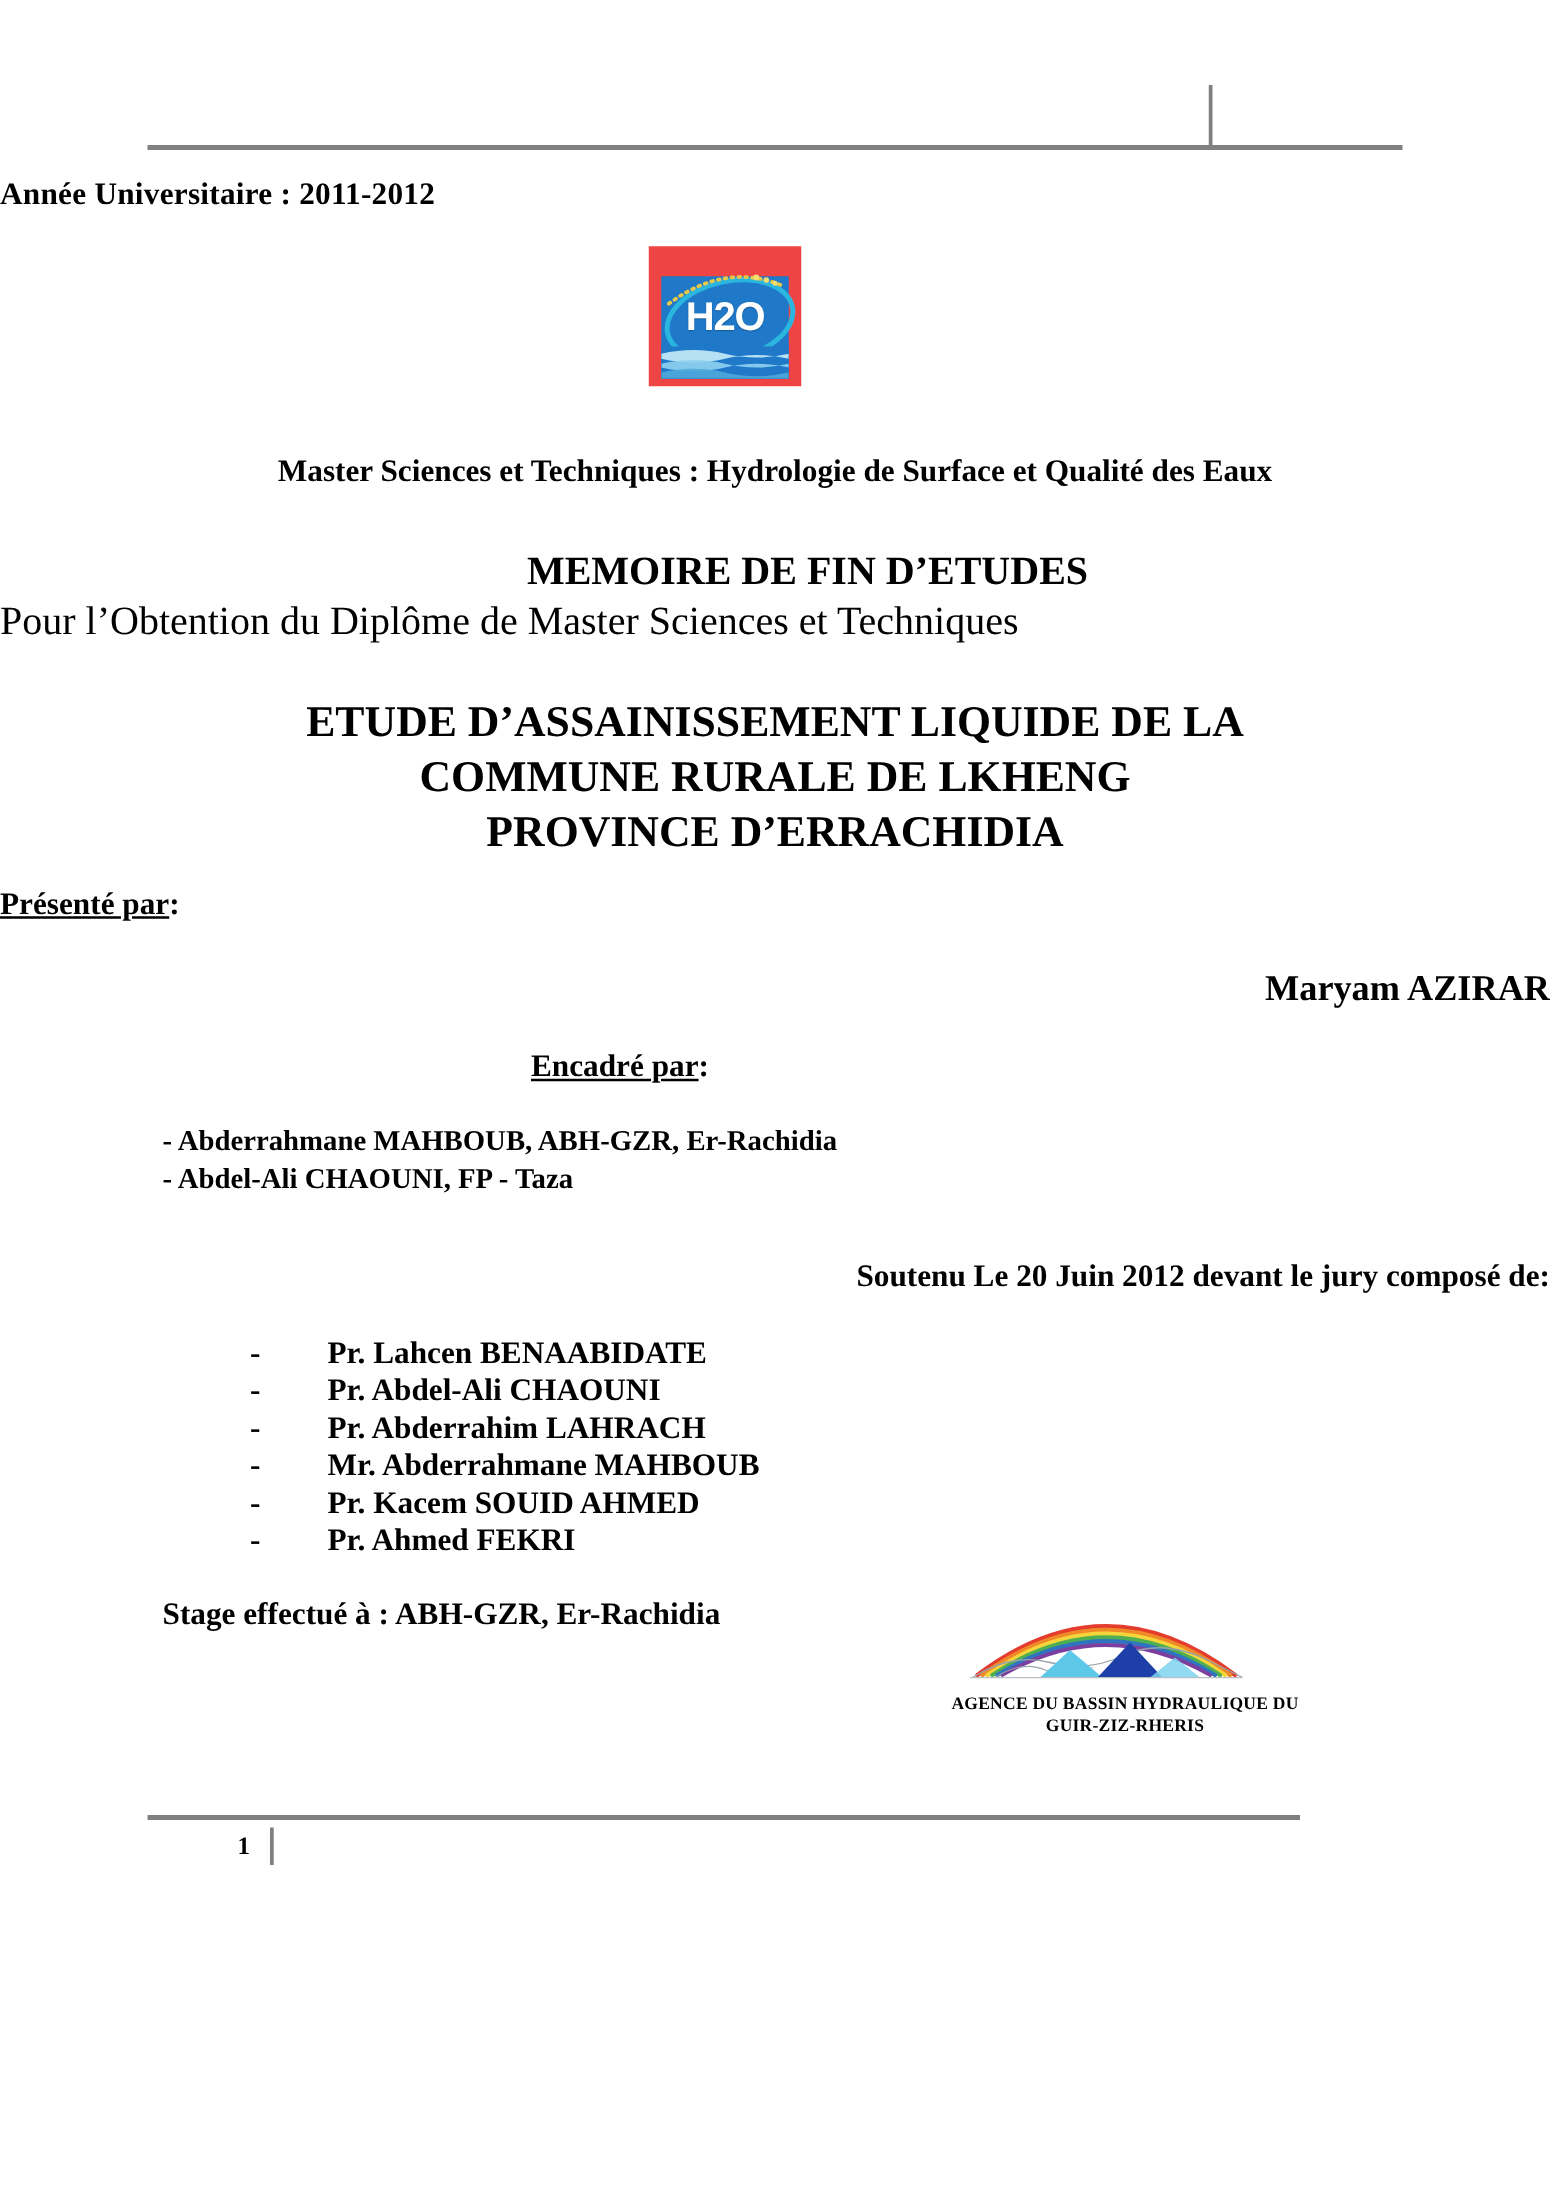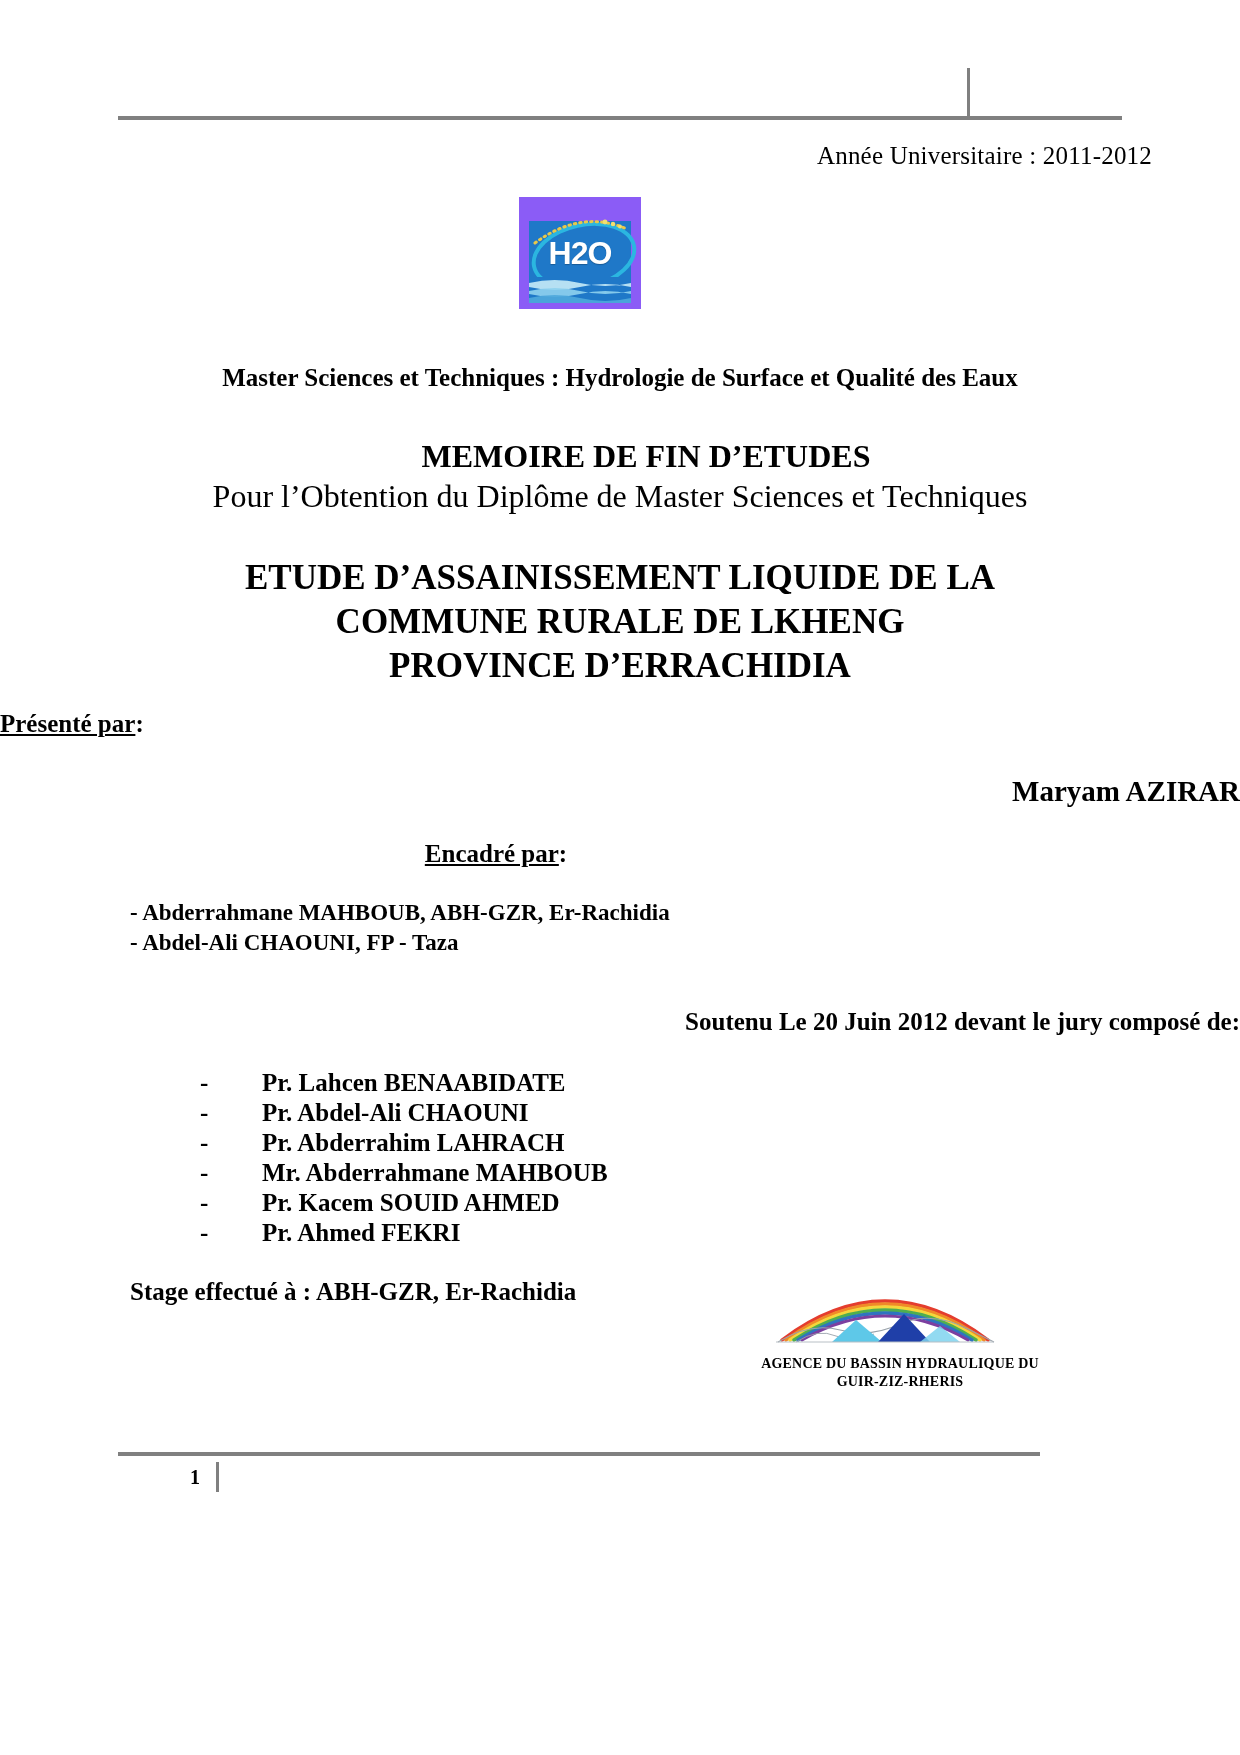--- a/index.html
+++ b/index.html
@@ -52,34 +52,34 @@
     height: 52px;
     background: #808080;
   }
 
   
   .year-line {
     position: absolute;
     left: 0;
     top: 142px;
     width: 1152px;
-    text-align: right;
-    font-weight: normal;
+    text-align: left;
+    font-weight: bold;
     font-size: 25px;
     letter-spacing: 0.2px;
   }
 
   
   .logo-h2o {
     position: absolute;
     left: 519px;
     top: 197px;
     width: 122px;
     height: 112px;
-    background: #8b5cf6;
+    background: #ef4444;
     overflow: hidden;
   }
   .logo-h2o .inner-box {
     position: absolute;
     left: 10px;
     top: 24px;
     right: 10px;
     bottom: 6px;
     background: #1F78C8;
   }
@@ -141,21 +141,20 @@
     text-align: center;
     font-weight: bold;
     font-size: 32px;
     padding-left: 26px;
   }
   .obtention-line {
     position: absolute;
     left: 0;
     top: 478px;
     width: 1240px;
-    text-align: center;
     font-weight: normal;
     font-size: 32px;
   }
   .main-title {
     position: absolute;
     left: 0;
     top: 556px;
     width: 1240px;
     text-align: center;
     font-weight: bold;

